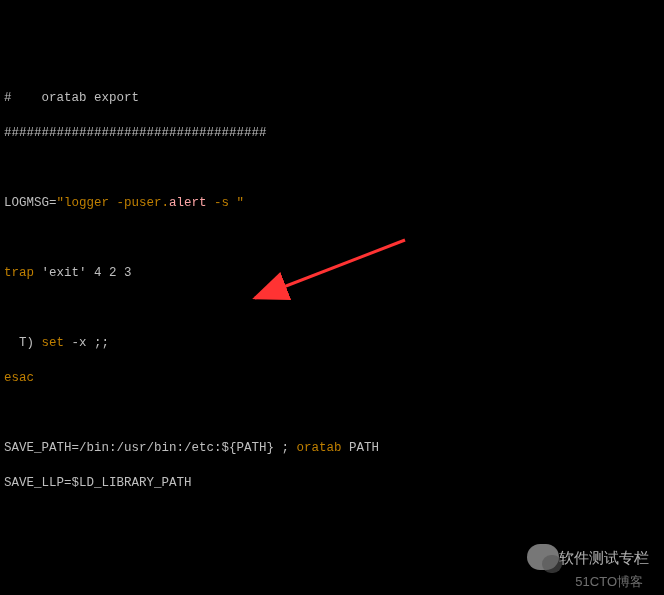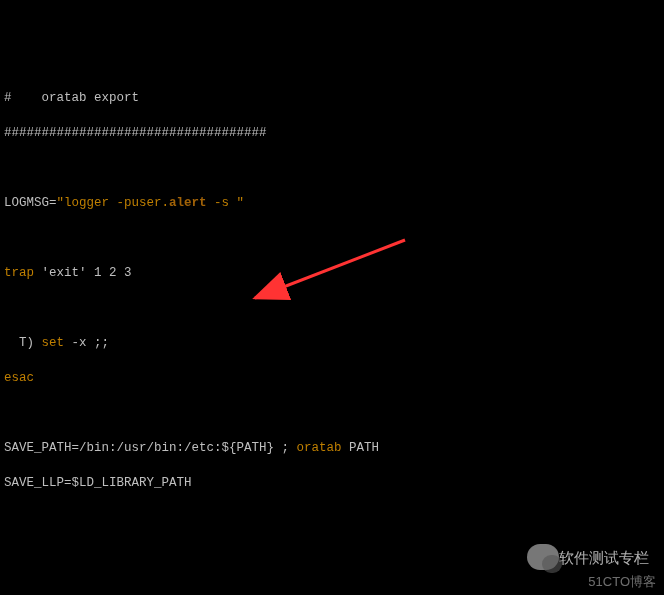--- a/index.html
+++ b/index.html
@@ -17,21 +17,21 @@
       height: 595px;
       overflow: hidden;
       padding: 2px 4px;
       position: relative;
       white-space: pre;
     }
     .line {
       white-space: pre;
     }
     .brown { color: #bf7f00; }
-    .green { color: #a16207; font-weight: bold; }
+    .green { color: #fca5a5; }
     .grey { color: #bfbfbf; }
     .arrow-container {
       position: absolute;
       pointer-events: none;
       top: 0;
       left: 0;
       width: 100%;
       height: 100%;
     }
     .watermark {
@@ -60,39 +60,39 @@
       right: -3px;
       bottom: -3px;
     }
     .watermark-text {
       color: rgba(230,230,230,0.9);
       font-family: sans-serif;
       font-size: 15px;
     }
     .blog-watermark {
       position: absolute;
-      right: 8px;
+      right: 21px;
       bottom: 4px;
       color: rgba(200,200,200,0.55);
       font-family: sans-serif;
       font-size: 13px;
     }
   </style>
 </head>
 <body>
 
 
 
 <div>
 <div class="line grey">#    oratab export</div>
 <div class="line grey">###################################</div>
 <div class="line">&nbsp;</div>
 <div class="line"><span class="grey">LOGMSG=</span><span class="brown">"logger -puser.</span><span class="green">alert</span><span class="brown"> -s "</span></div>
 <div class="line">&nbsp;</div>
-<div class="line"><span class="brown">trap</span><span class="grey"> 'exit' 1 2 3</span></div>
+<div class="line"><span class="brown">trap</span><span class="grey"> 'exit' 4 2 3</span></div>
 <div class="line">&nbsp;</div>
 <div class="line"><span class="grey">  T) </span><span class="brown">set</span><span class="grey"> -x ;;</span></div>
 <div class="line brown">esac</div>
 <div class="line">&nbsp;</div>
 <div class="line"><span class="grey">SAVE_PATH=/bin:/usr/bin:/etc:${PATH} ; </span><span class="brown">oratab</span><span class="grey"> PATH</span></div>
 <div class="line grey">SAVE_LLP=$LD_LIBRARY_PATH</div>
 
 
 
 

